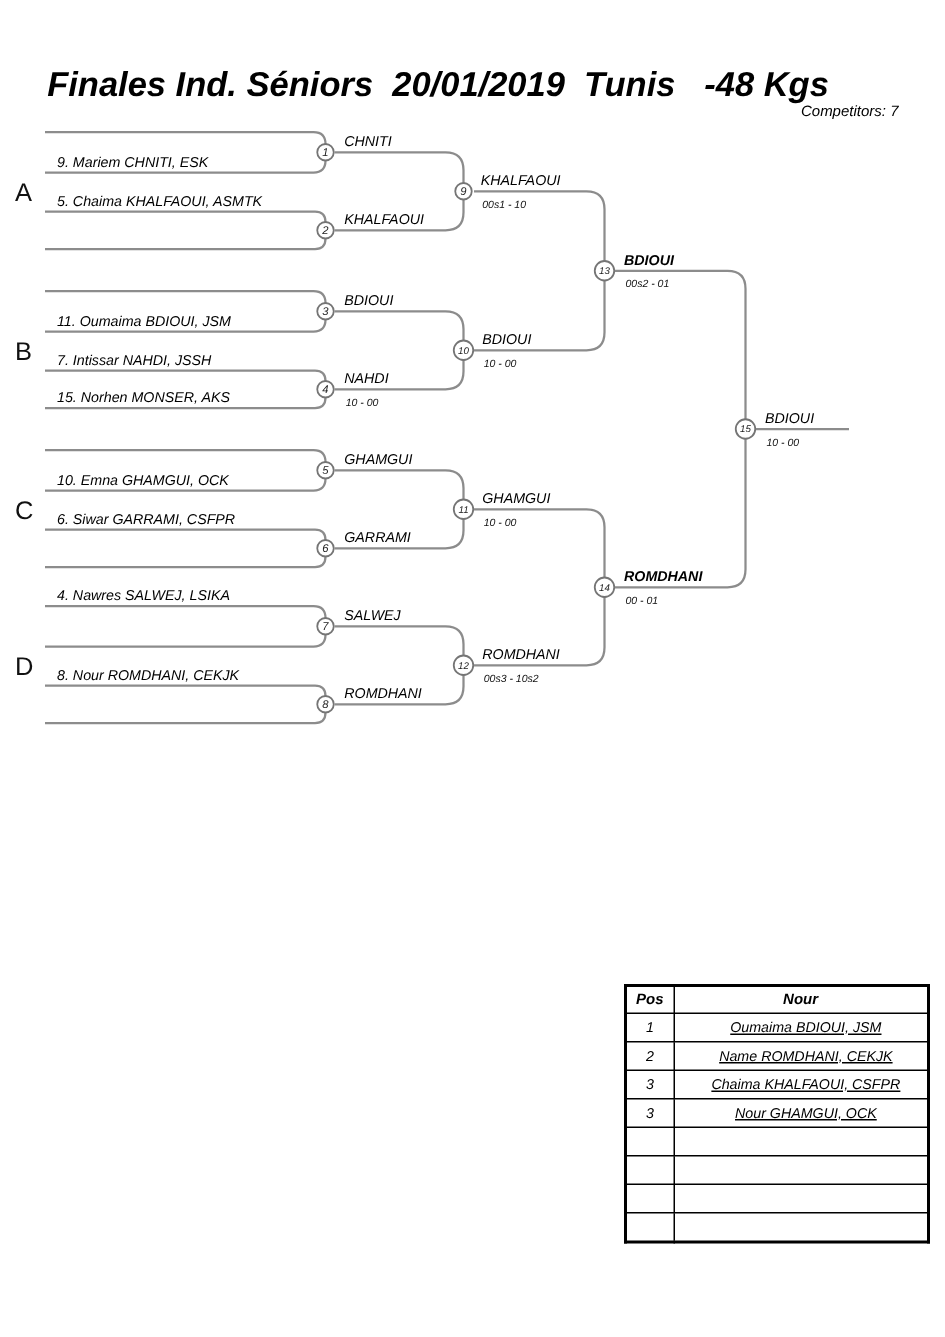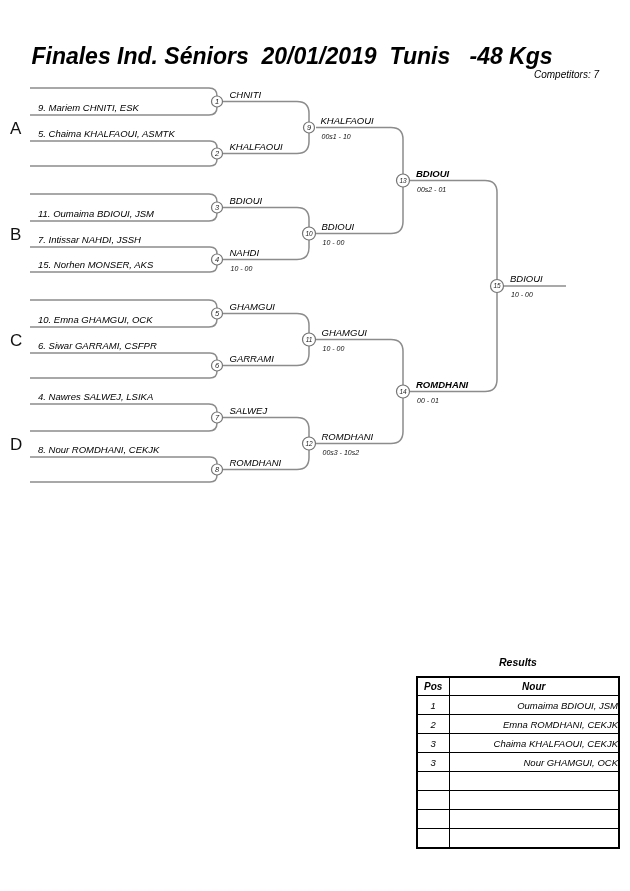--- a/index.html
+++ b/index.html
@@ -21,21 +21,21 @@
   .results-panel{position:absolute;left:416px;top:656px;width:204px;}
   .results-title{text-align:center;font:italic bold 10.5px "Liberation Sans",sans-serif;
                  margin:0 0 8px 0;}
   table.results{border-collapse:collapse;width:204px;table-layout:fixed;
                 border:2px solid #000;}
   table.results th{border:1px solid #000;height:17px;
                  font:italic bold 10px "Liberation Sans",sans-serif;text-align:center;padding:0;}
   table.results td{border:1px solid #000;height:18px;
                  font:italic 9.5px "Liberation Sans",sans-serif;padding:0;}
   table.results td.pos{text-align:center;}
-  table.results td.name{text-align:right;padding-left:7px;}
+  table.results td.name{text-align:center;padding-left:7px;text-decoration:underline;}
   col.cpos{width:32px;}
 </style>
 </head>
 <body>
 
 <div id="page">
   <div class="title">Finales Ind. Séniors  20/01/2019  Tunis   -48 Kgs</div>
   <div class="competitors">Competitors: 7</div>
 
   <svg id="bracket" width="630" height="510" viewBox="0 0 630 510" xmlns="http://www.w3.org/2000/svg">
@@ -132,44 +132,43 @@
       <path d="M410,180.5 H485 Q497,180.5 497,192.5 V279.5" fill="none" stroke="#8c8c8c" stroke-width="1.5"></path>
       <path d="M410,391.5 H485 Q497,391.5 497,379.5 V292.5" fill="none" stroke="#8c8c8c" stroke-width="1.5"></path>
       <circle cx="497" cy="286" r="6.5" fill="#ffffff" stroke="#757575" stroke-width="1.2"></circle>
       <text x="497" y="288.3" class="bn2">15</text>
       <path d="M504,286 H566" fill="none" stroke="#8c8c8c" stroke-width="1.5"></path>
       <text x="510" y="282" class="bt">BDIOUI</text>
       <text x="511" y="297" class="bs">10 - 00</text>
     </svg>
 
   <div class="results-panel">
-    <div class="results-title">Results</div>
     <table class="results">
       <colgroup>
           <col class="cpos">
           <col>
         </colgroup>
       <thead>
         <tr>
           <th>Pos</th>
           <th>Nour</th>
         </tr>
       </thead>
       <tbody id="results-body">
           <tr>
             <td class="pos">1</td>
             <td class="name">Oumaima BDIOUI, JSM</td>
           </tr>
           <tr>
             <td class="pos">2</td>
-            <td class="name">Emna ROMDHANI, CEKJK</td>
+            <td class="name">Name ROMDHANI, CEKJK</td>
           </tr>
           <tr>
             <td class="pos">3</td>
-            <td class="name">Chaima KHALFAOUI, CEKJK</td>
+            <td class="name">Chaima KHALFAOUI, CSFPR</td>
           </tr>
           <tr>
             <td class="pos">3</td>
             <td class="name">Nour GHAMGUI, OCK</td>
           </tr>
           <tr>
             <td class="pos"></td>
             <td class="name"></td>
           </tr>
           <tr>

